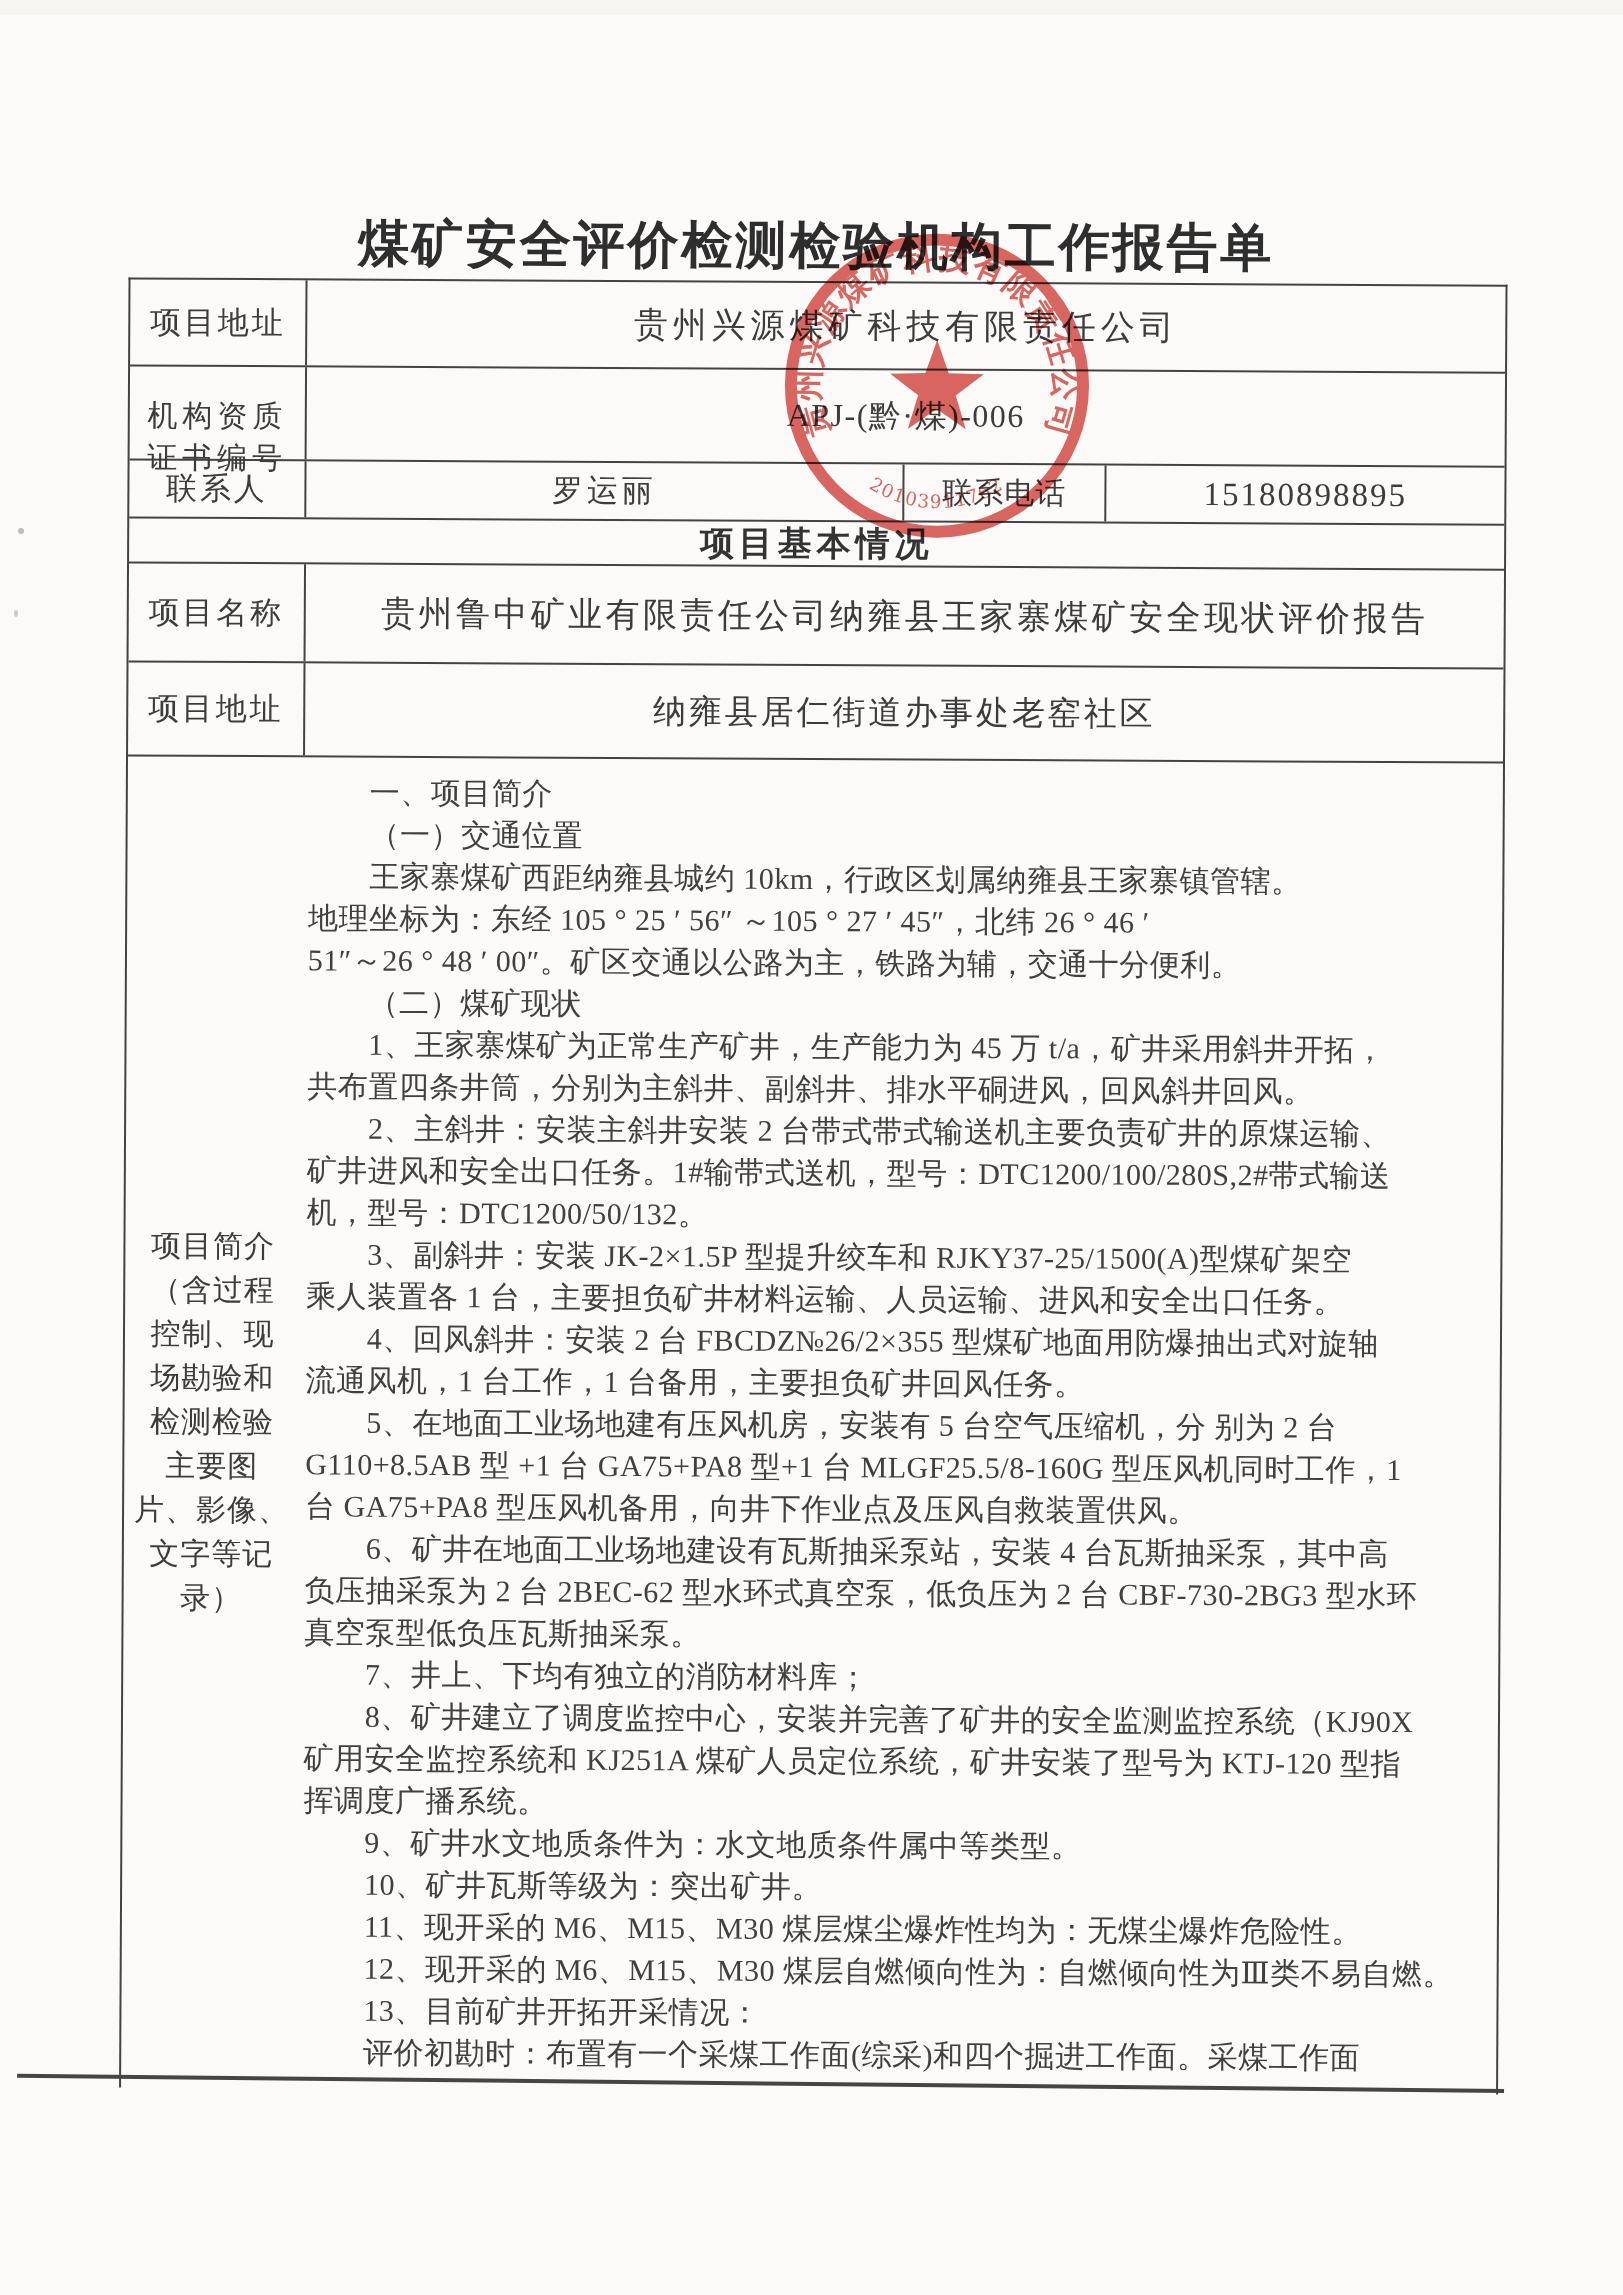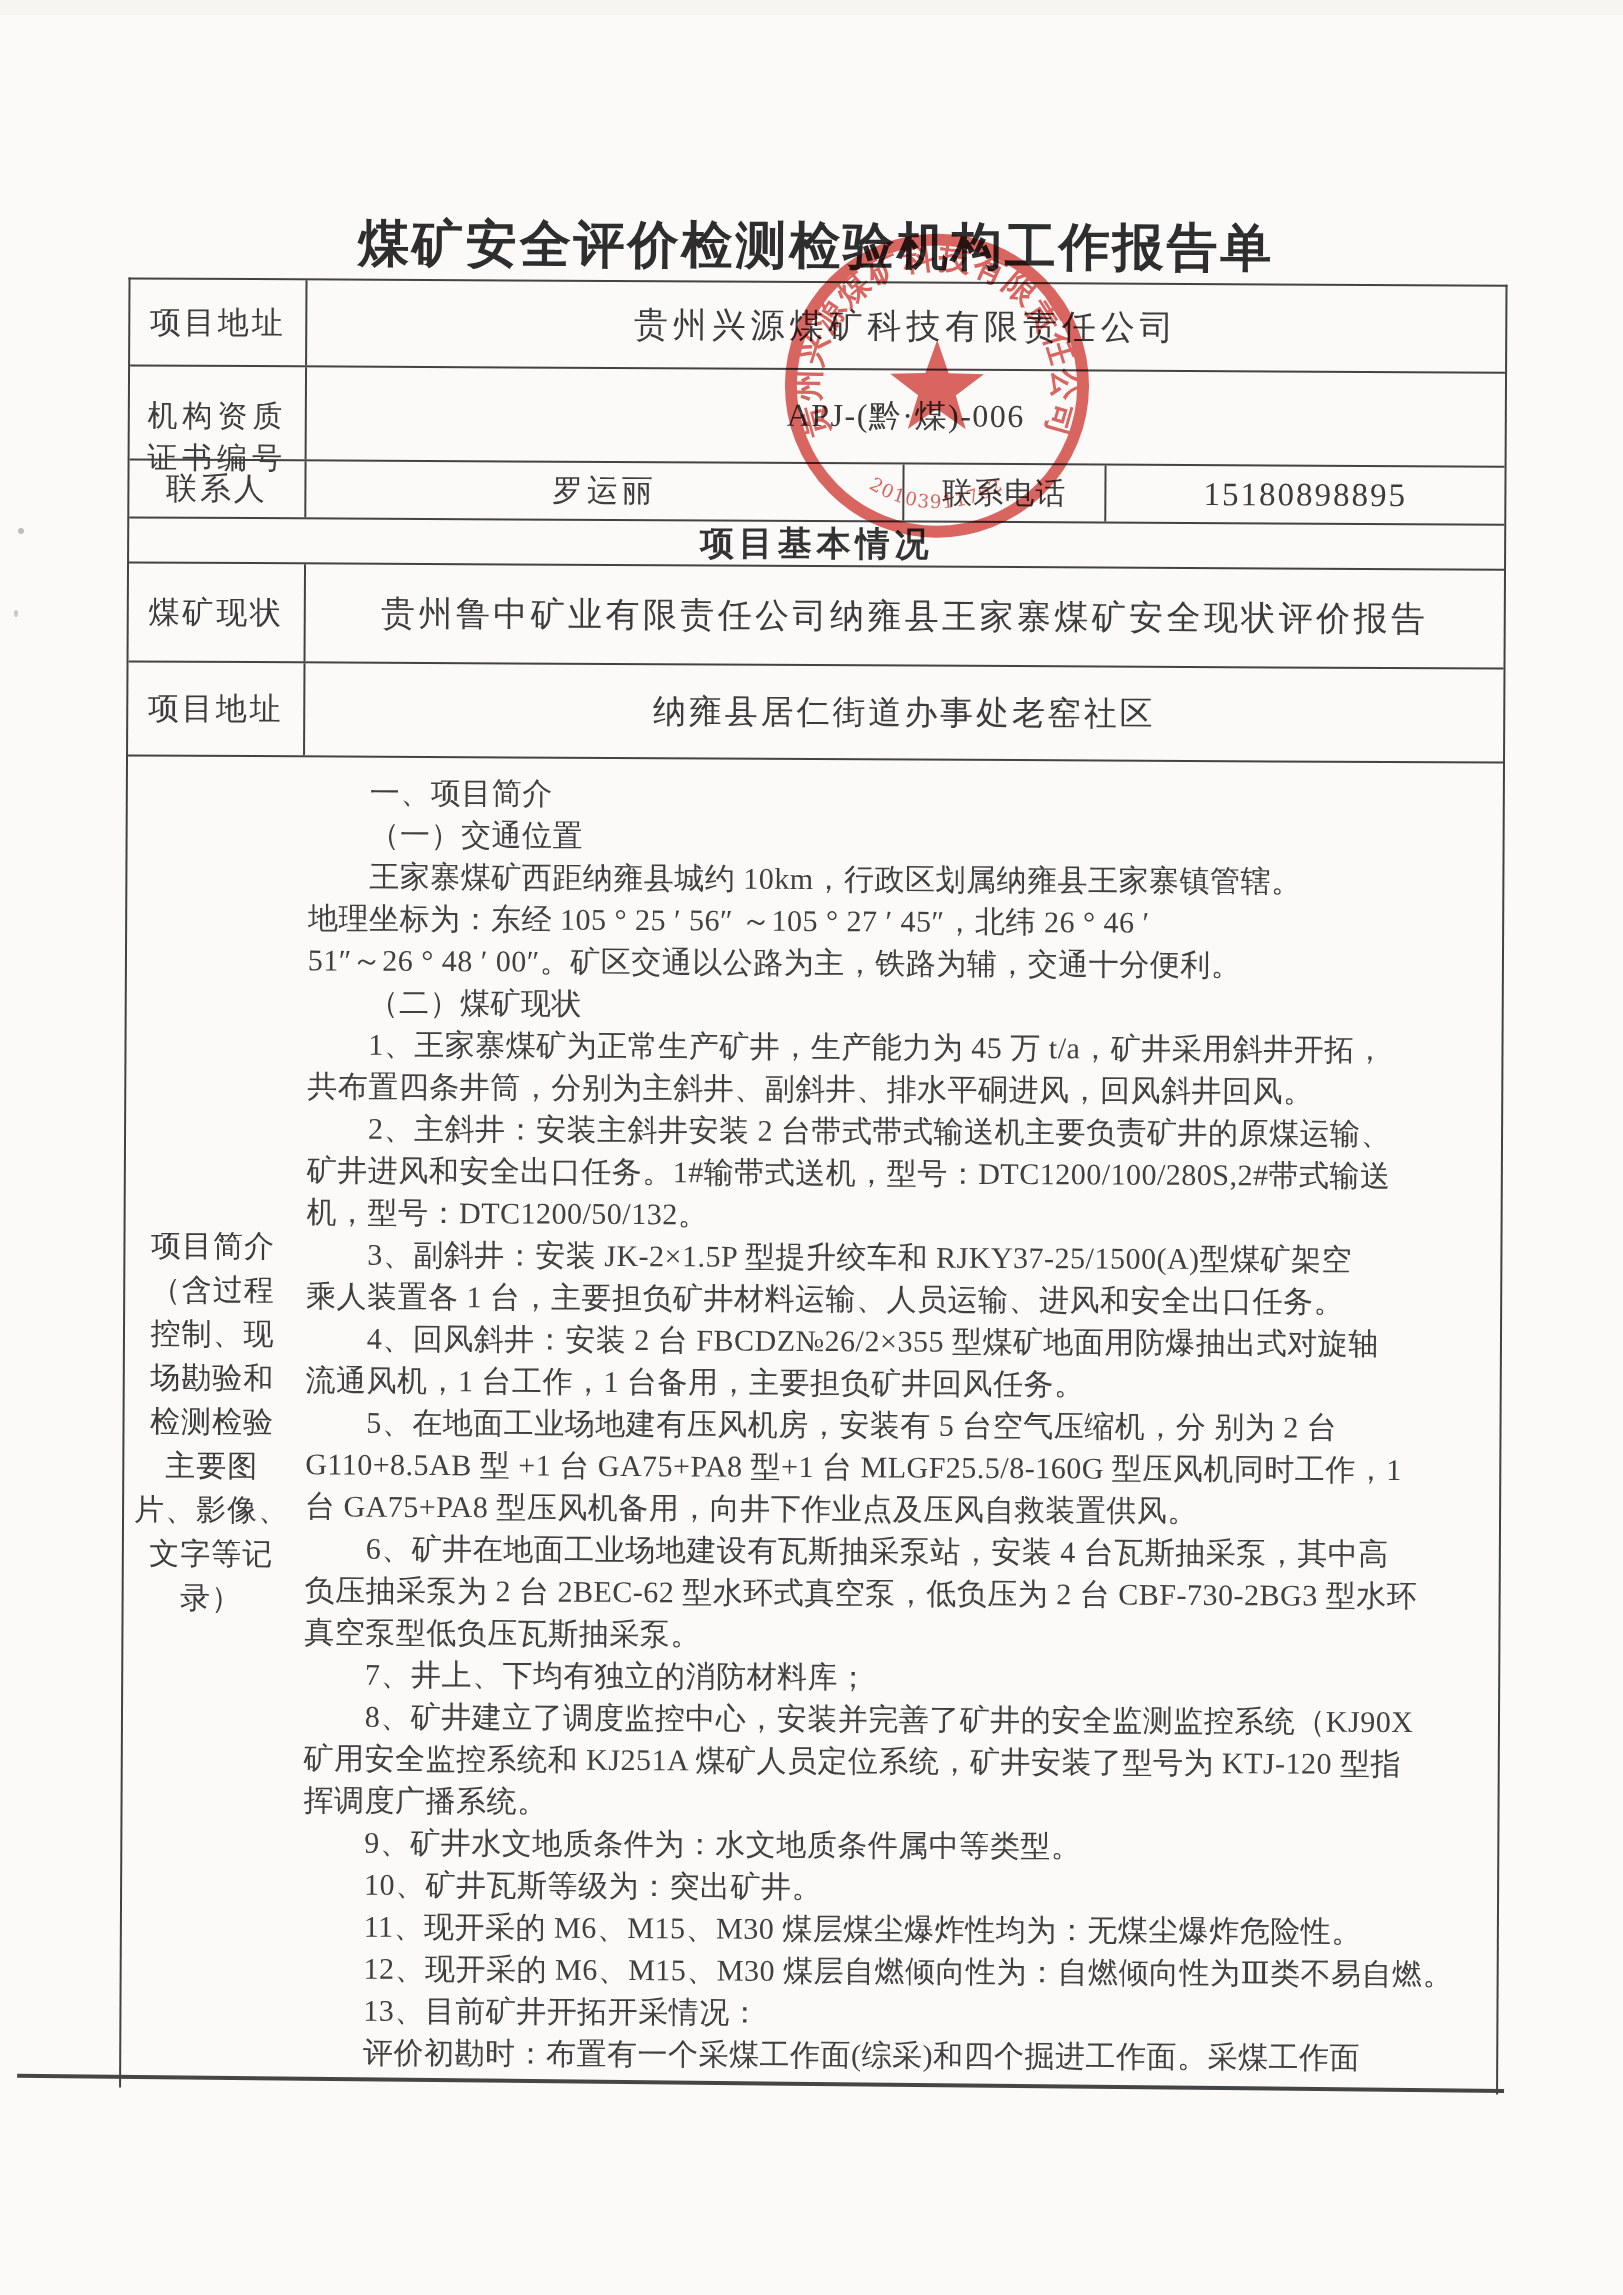--- a/index.html
+++ b/index.html
@@ -121,21 +121,21 @@
         <div class="cell name-cell bl">罗运丽</div>
         <div class="cell phone-lab bl">联系电话</div>
         <div class="cell val phone-val bl">15180898895</div>
       </div>
 
       <div class="row r4">
         <div class="cell val">项目基本情况</div>
       </div>
 
       <div class="row r5">
-        <div class="cell lab">煤矿现状</div>
+        <div class="cell lab">项目名称</div>
         <div class="cell val bl">贵州鲁中矿业有限责任公司纳雍县王家寨煤矿安全现状评价报告</div>
       </div>
 
       <div class="row r6">
         <div class="cell lab">项目地址</div>
         <div class="cell val bl">纳雍县居仁街道办事处老窑社区</div>
       </div>
 
       <div class="row r7">
         <div class="cell lab pre">项目简介

